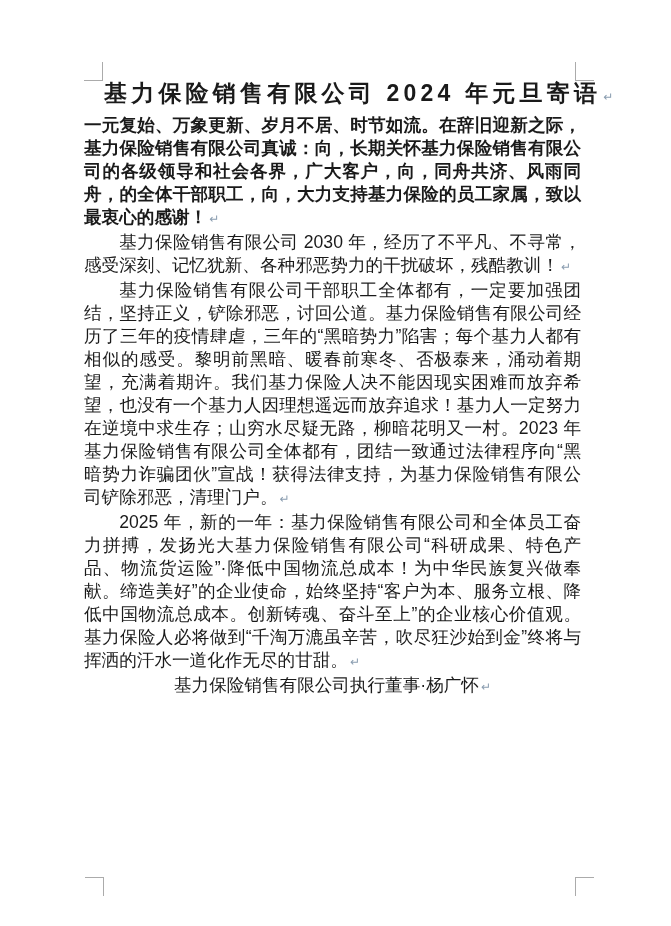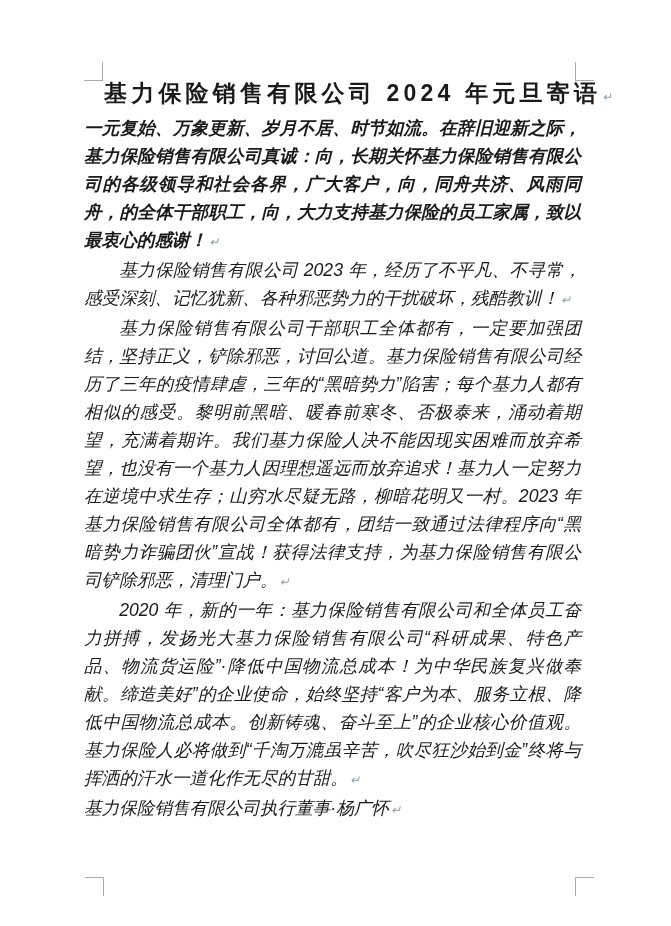--- a/index.html
+++ b/index.html
@@ -25,29 +25,28 @@
     padding-left:20px;
     font-size:23px;
     font-weight:700;
     letter-spacing:4.2px;
     line-height:30px;
     white-space:nowrap;
   }
   p.para{
     margin:0;
     font-size:17.6px;
-    line-height:28px;
+    line-height:23px;
     text-align:justify;
     text-justify:inter-character;
     font-weight:400;
-    font-style:italic;
   }
   p.bold{font-weight:700}
   p.indent{text-indent:2em}
-  p.center{text-align:left;text-indent:0}
+  p.center{text-align:center;text-indent:0}
   .b{font-weight:700}
   .pmark{
     color:#8a9db0;
     font-size:12px;
     font-weight:400;
     letter-spacing:0;
     margin-left:2px;
   }
 </style>
 </head>
@@ -57,24 +56,24 @@
 <div class="crop tr"></div>
 <div class="crop bl"></div>
 <div class="crop br"></div>
 
 <div class="content">
 
   <h1 class="title"><span>基力保险销售有限公司 2024 年元旦寄语</span><span class="pmark">↵</span></h1>
 
   <p class="para bold"><span>一元复始、万象更新、岁月不居、时节如流。在辞旧迎新之际，基力保险销售有限公司真诚：向，长期关怀基力保险销售有限公司的各级领导和社会各界，广大客户，向，同舟共济、风雨同舟，的全体干部职工，向，大力支持基力保险的员工家属，致以最衷心的感谢！</span><span class="pmark">↵</span></p>
 
-  <p class="para indent"><span>基力保险销售有限公司 2023 年，经历了不平凡、不寻常，感受深刻、记忆犹新、各种邪恶势力的干扰破坏，残酷教训！</span><span class="pmark">↵</span></p>
+  <p class="para indent"><span>基力保险销售有限公司 2030 年，经历了不平凡、不寻常，感受深刻、记忆犹新、各种邪恶势力的干扰破坏，残酷教训！</span><span class="pmark">↵</span></p>
 
 
   <p class="para indent"><span>基力保险销售有限公司干部职工全体都有，一定要加强团结，坚持正义，铲除邪恶，讨回公道。基力保险销售有限公司经历了三年的疫情肆虐，三年的“黑暗势力”陷害；每个基力人都有相似的感受。黎明前黑暗、暖春前寒冬、否极泰来，涌动着期望，充满着期许。我们基力保险人决不能因现实困难而放弃希望，也没有一个基力人因理想遥远而放弃追求！基力人一定努力在逆境中求生存；山穷水尽疑无路，柳暗花明又一村。2023 年基力保险销售有限公司全体都有，团结一致通过法律程序向“黑暗势力诈骗团伙”宣战！获得法律支持，为基力保险销售有限公司铲除邪恶，清理门户。</span><span class="pmark">↵</span></p>
 
-  <p class="para indent"><span>2020 年，新的一年：基力保险销售有限公司和全体员工奋力拼搏，发扬光大基力保险销售有限公司“科研成果、特色产品、物流货运险”·降低中国物流总成本！为中华民族复兴做奉献。缔造美好”的企业使命，始终坚持“客户为本、服务立根、降低中国物流总成本。创新铸魂、奋斗至上”的企业核心价值观。基力保险人必将做到“千淘万漉虽辛苦，吹尽狂沙始到金”终将与挥洒的汗水一道化作无尽的甘甜。</span><span class="pmark">↵</span></p>
+  <p class="para indent"><span>2025 年，新的一年：基力保险销售有限公司和全体员工奋力拼搏，发扬光大基力保险销售有限公司“科研成果、特色产品、物流货运险”·降低中国物流总成本！为中华民族复兴做奉献。缔造美好”的企业使命，始终坚持“客户为本、服务立根、降低中国物流总成本。创新铸魂、奋斗至上”的企业核心价值观。基力保险人必将做到“千淘万漉虽辛苦，吹尽狂沙始到金”终将与挥洒的汗水一道化作无尽的甘甜。</span><span class="pmark">↵</span></p>
 
 
   <p class="para center"><span>基力保险销售有限公司执行董事·杨广怀</span><span class="pmark">↵</span></p>
 
 
 </div>
 
 </body></html>

